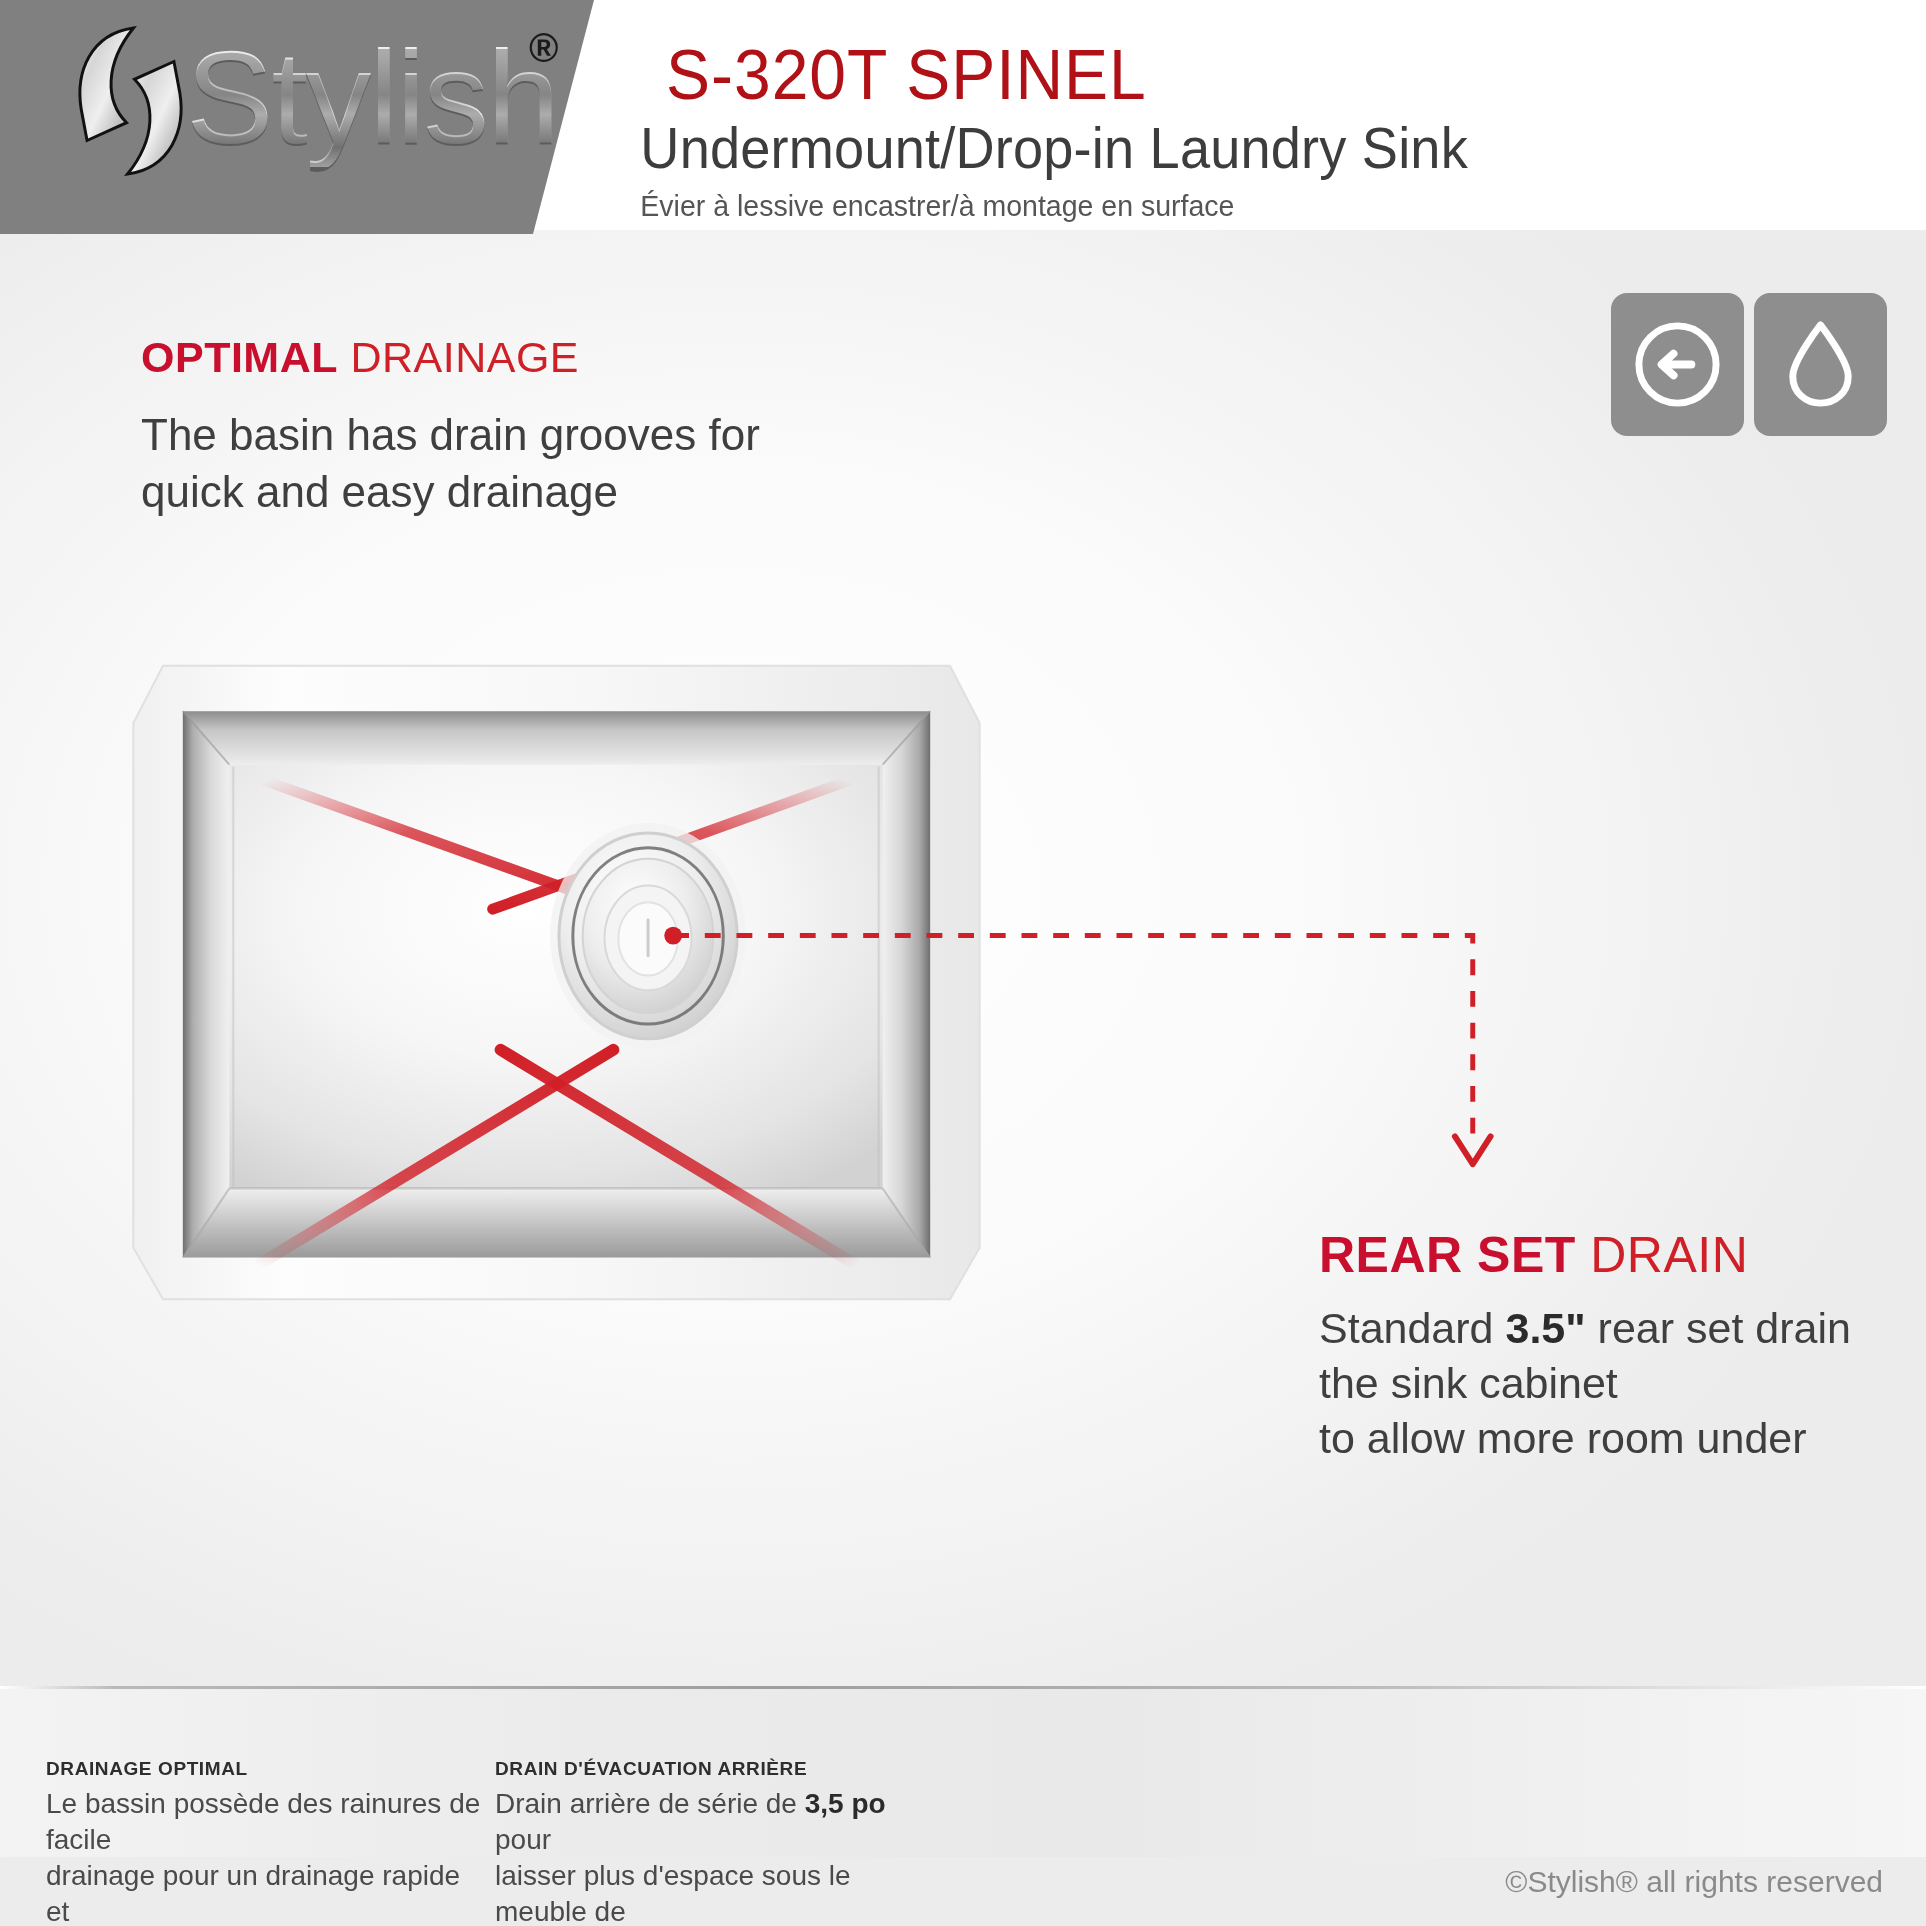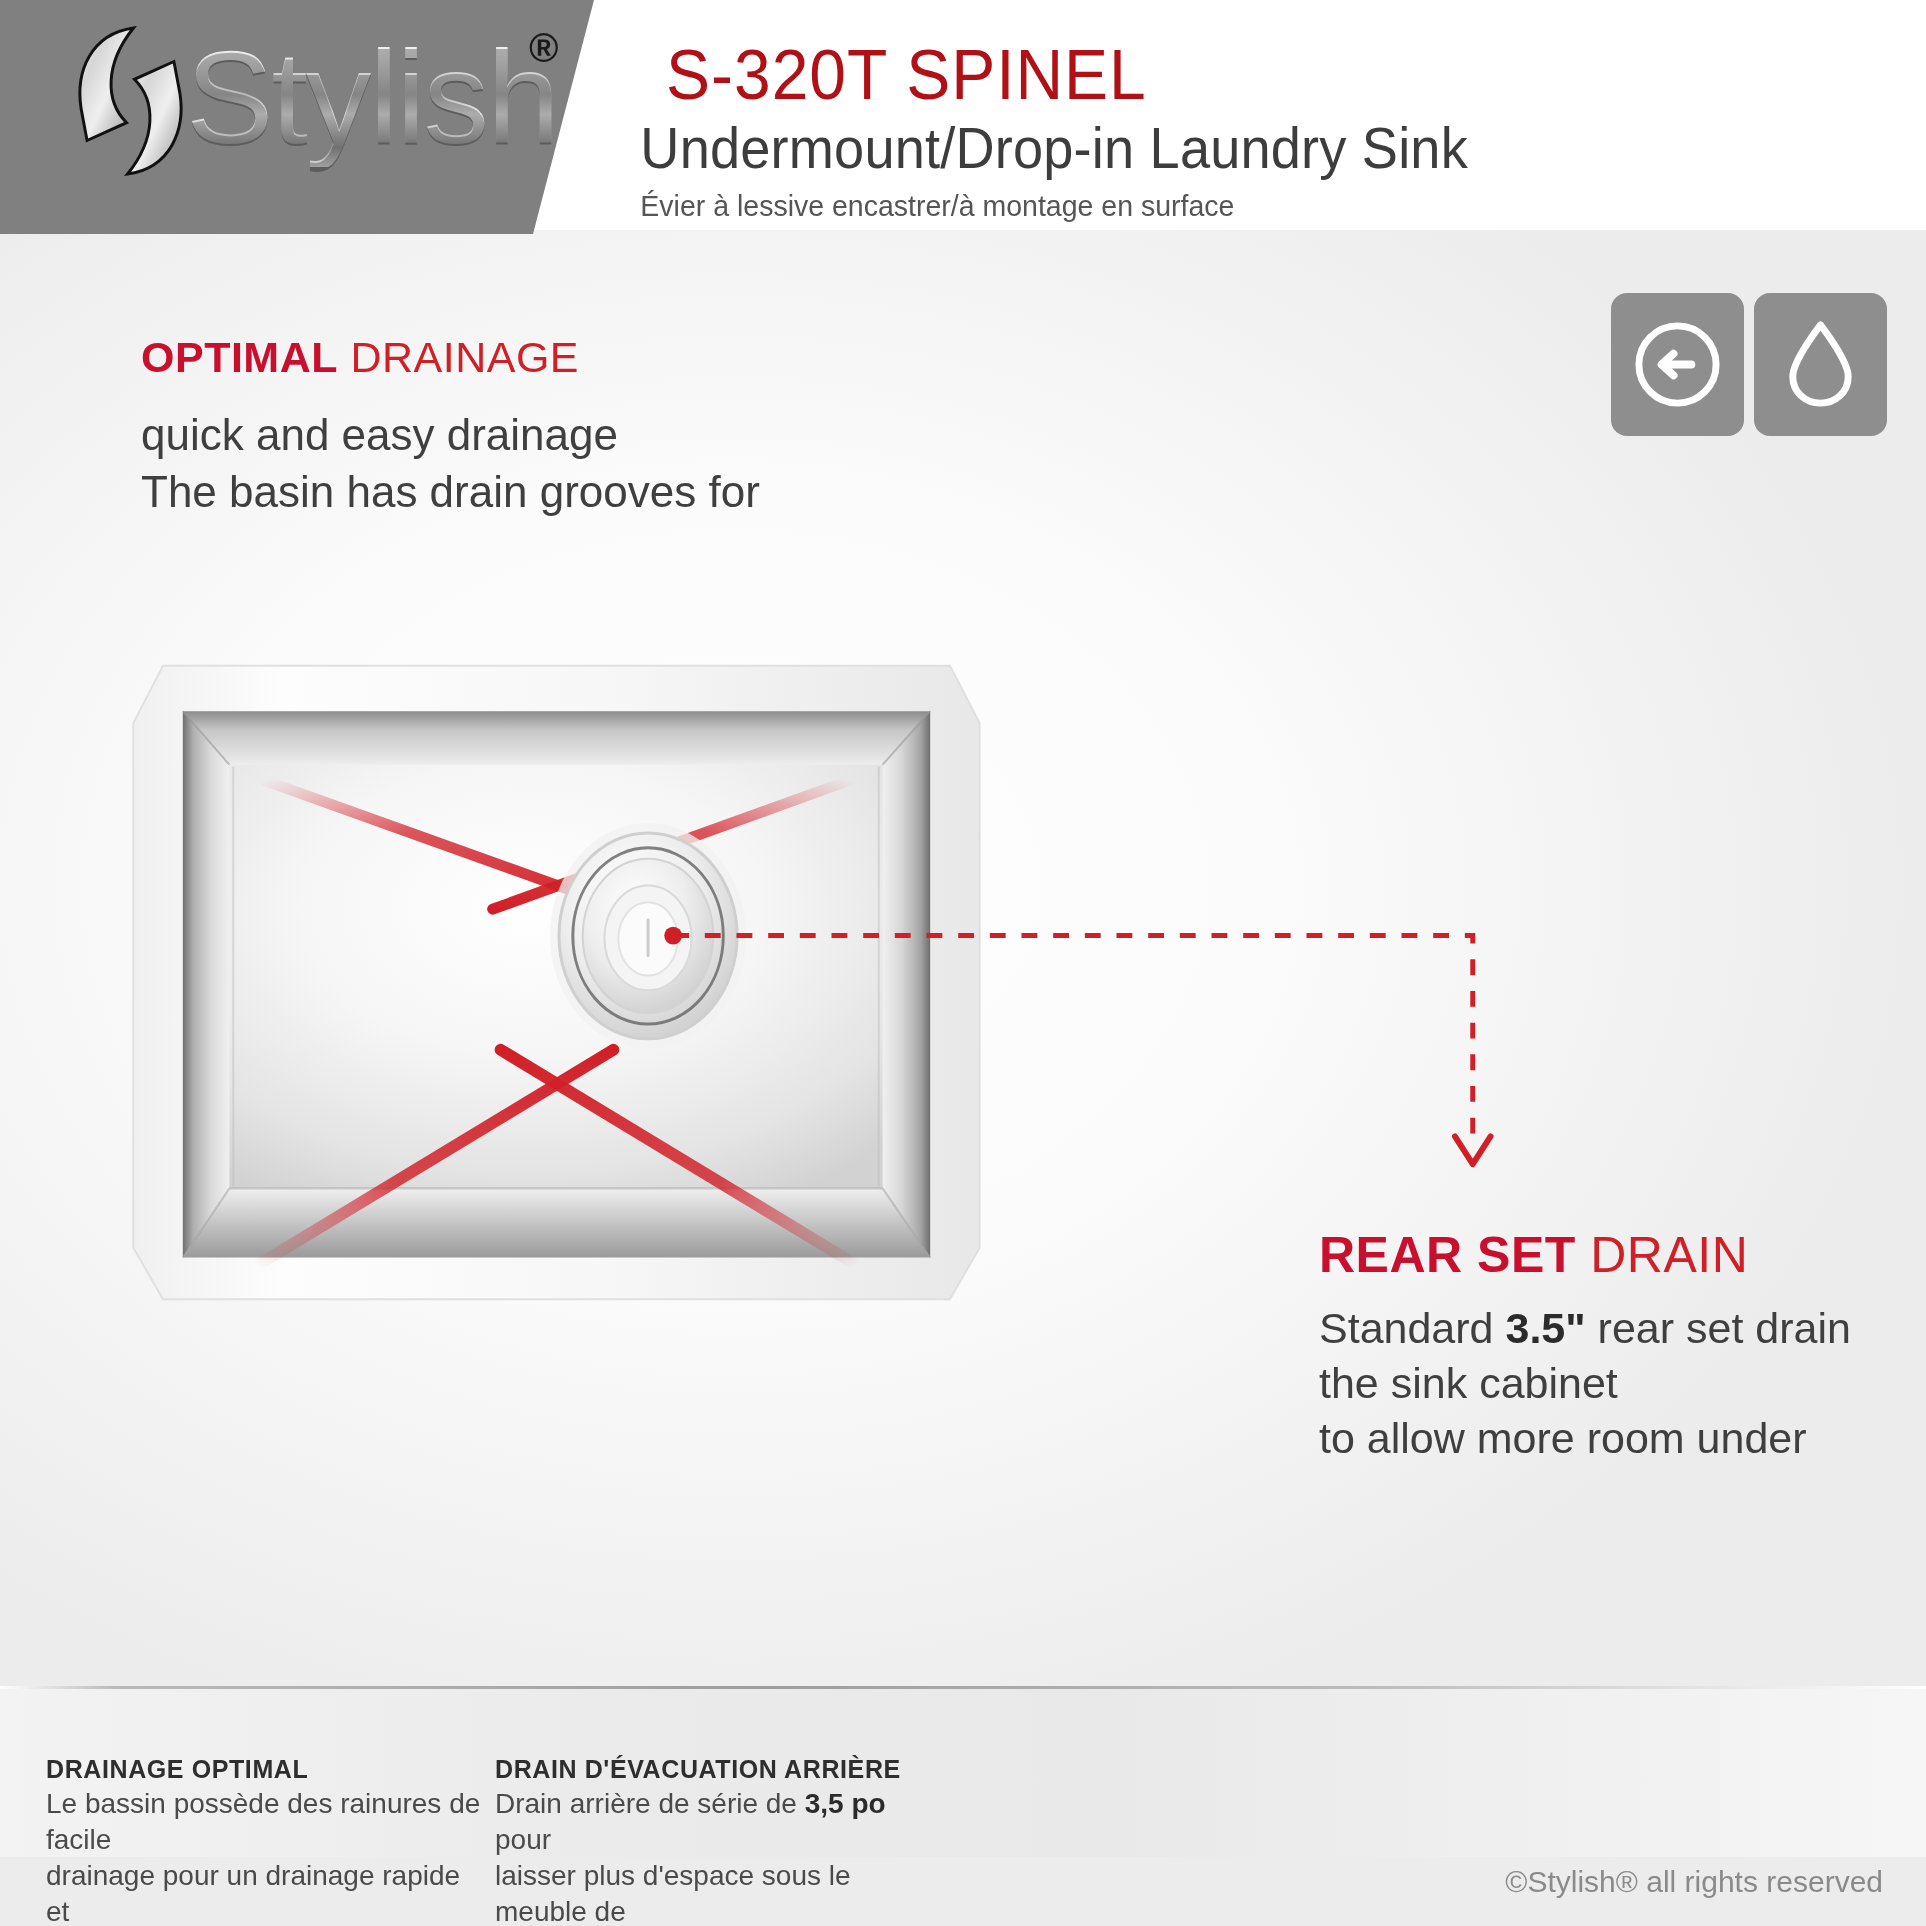--- a/index.html
+++ b/index.html
@@ -84,21 +84,21 @@
   .callout{position:absolute;left:594px;top:891px;width:950px;height:297px;pointer-events:none;}
 
   
   .footer-rule{position:absolute;left:0;top:1686px;width:1927px;height:3px;
     background:linear-gradient(90deg,#ffffff 0%,#b9b9b9 6%,#9e9e9e 40%,#bdbdbd 72%,#ffffff 100%);}
   .footer-band{position:absolute;left:0;top:1689px;width:1927px;height:168px;
     background:linear-gradient(90deg,#f3f3f3 0%,#ebebeb 30%,#e9e9e9 58%,#f6f6f6 100%);}
   .foot-col{position:absolute;top:1752px;}
   .foot-col.a{left:46px;width:436px;}
   .foot-col.b{left:495px;width:446px;}
-  .foot-title{font-size:25px;font-weight:700;color:#2e2e2e;letter-spacing:0.6px;line-height:34px;}
+  .foot-title{font-size:19px;font-weight:700;color:#2e2e2e;letter-spacing:0.6px;line-height:34px;}
   .foot-body{font-size:28px;line-height:36px;color:#4a4a4a;font-weight:300;}
   .foot-body b{font-weight:700;color:#2b2b2b;}
   .copyright{
     position:absolute;right:44px;top:1865px;font-size:30px;color:#8a8a8a;font-weight:300;
   }
 </style>
 </head>
 <body>
 
 <div class="page">
@@ -146,22 +146,22 @@
         <path d="M50 10 C50 10 22 46 22 62 C22 78 35 89 50 89 C65 89 78 78 78 62 C78 46 50 10 50 10 Z" fill="none" stroke="#ffffff" stroke-width="7" stroke-linejoin="round"></path>
       </svg>
     </div>
   </div>
 
   <div class="feat-left">
     <div class="feat-head">
       <span class="b">OPTIMAL</span><span> </span><span class="n">DRAINAGE</span>
     </div>
     <div class="feat-body">
+      <div>The basin has drain grooves for</div>
       <div>quick and easy drainage</div>
-      <div>The basin has drain grooves for</div>
     </div>
   </div>
 
   <div class="sink-wrap">
     <svg class="sink-svg" width="1287" height="782" viewBox="0 0 1300 790">
       <defs>
         <linearGradient id="rimG" x1="0" y1="0" x2="1" y2="0">
           <stop offset="0%" stop-color="#f0f0f0"></stop>
           <stop offset="18%" stop-color="#fdfdfd"></stop>
           <stop offset="55%" stop-color="#f7f7f7"></stop>

